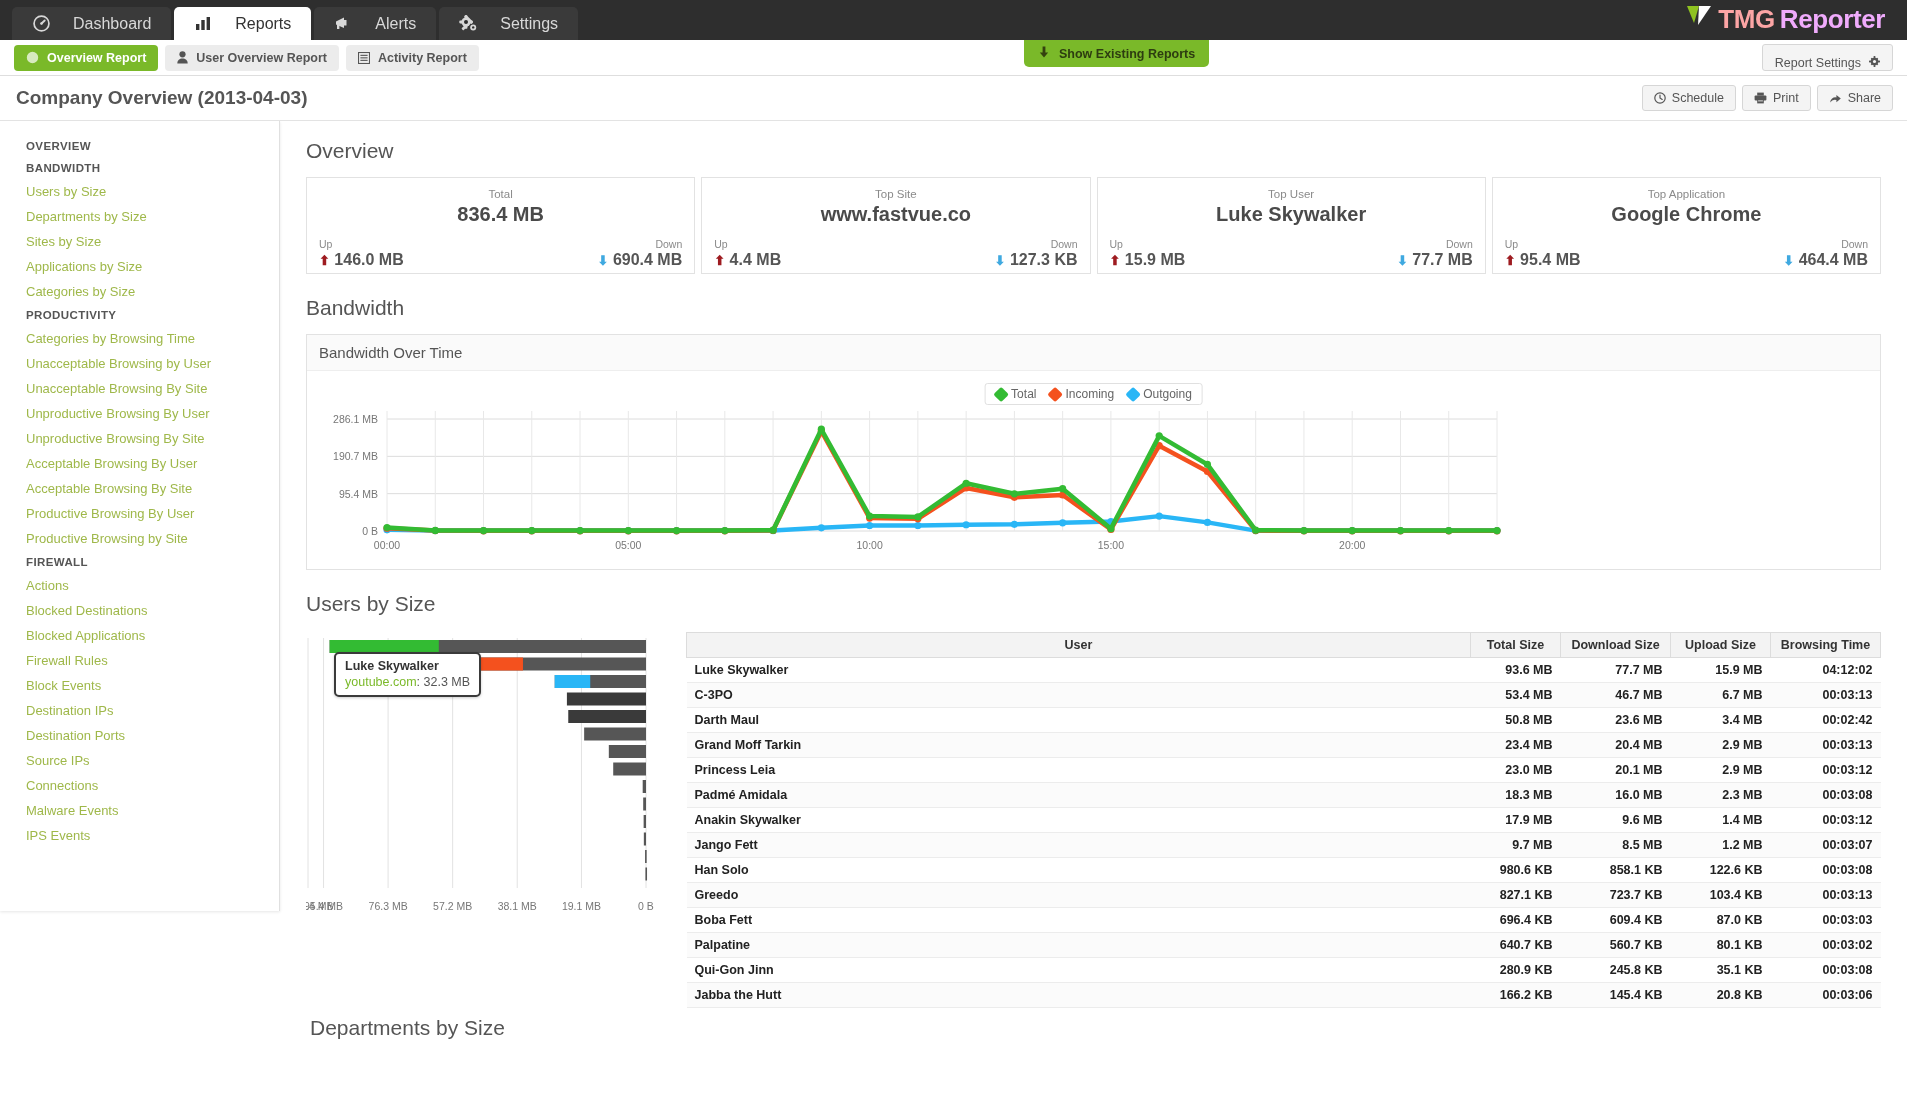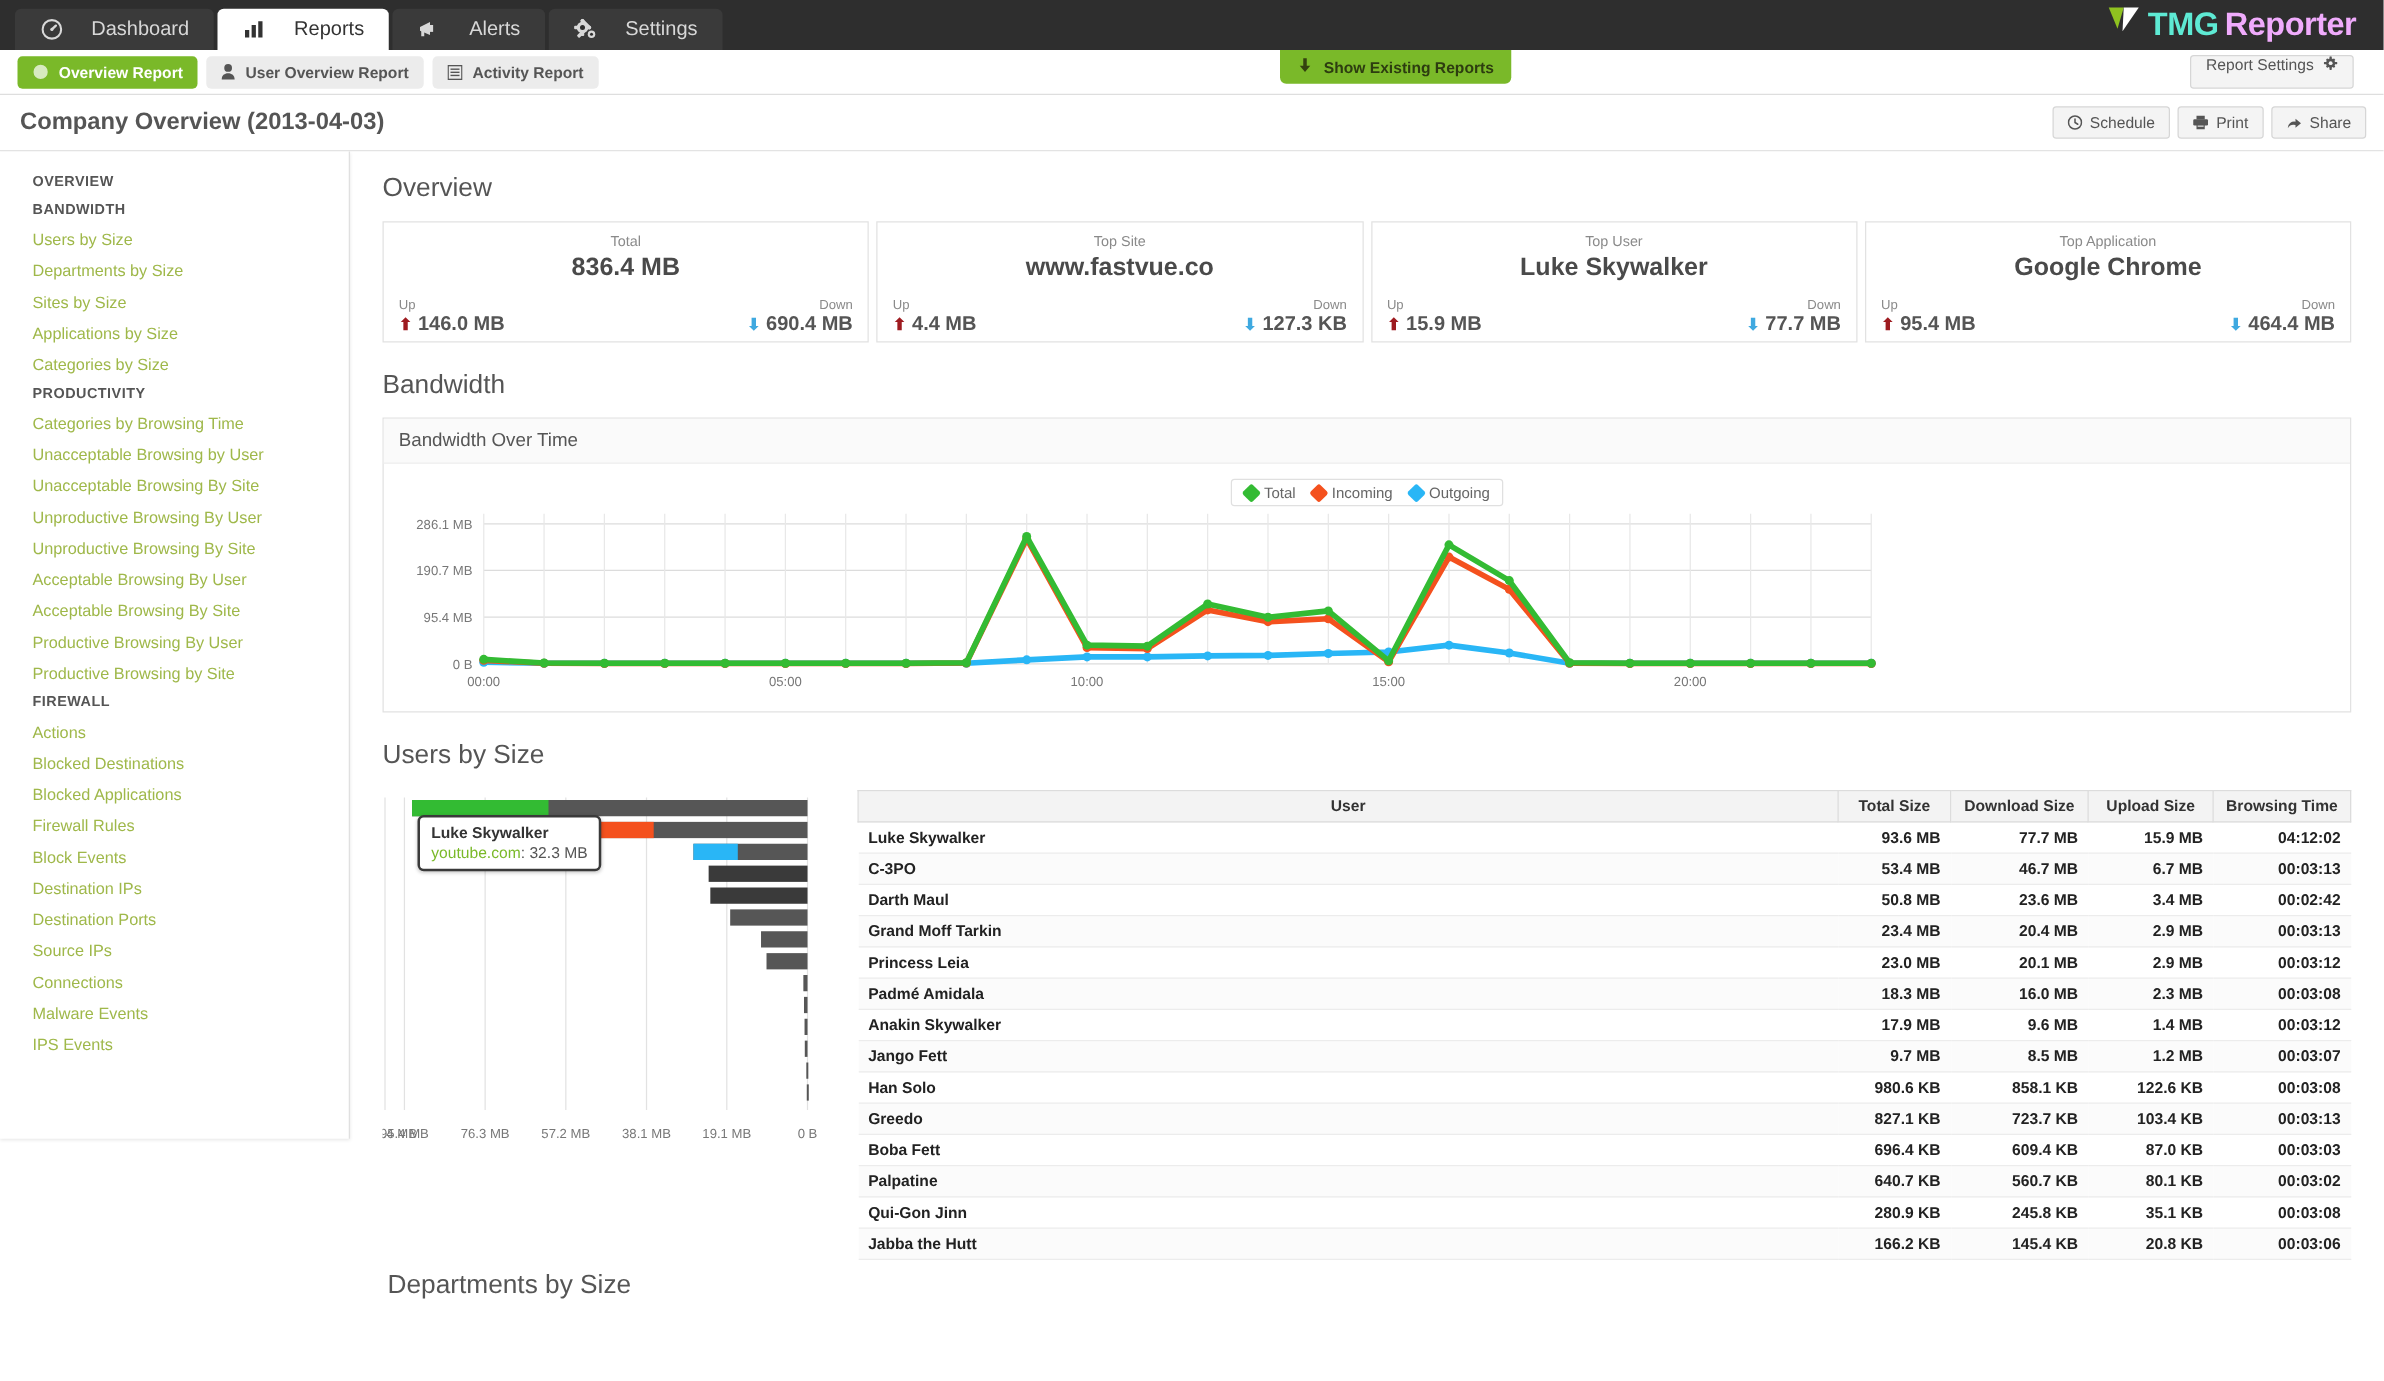--- a/index.html
+++ b/index.html
@@ -24,21 +24,21 @@
     background: #3a3a3a;
   }
   .nav-tab.active { background: #fff; color: #333; }
   .nav-tab .ic { display: inline-flex; width: 18px; height: 18px; align-items: center; justify-content: center; }
   .nav-tab svg { display:block; }
   .brand {
     position: absolute; right: 22px; top: 3px;
     display: flex; align-items: center; gap: 5px;
     font-size: 26px; font-weight: bold; letter-spacing: -0.4px;
   }
-  .brand .b-white { color: #5eead4; }
+  .brand .b-white { color: #fca5a5; }
   .brand .b-green { color: #f0abfc; }
 
   
   .reportbar {
     height: 36px; background: #fff; position: relative;
     display: flex; align-items: center; padding-left: 14px;
     border-bottom: 1px solid #dedede;
   }
   .rbtn {
     display: flex; align-items: center; gap: 8px;
@@ -50,22 +50,22 @@
   .rbtn svg { display:block; }
   .show-existing {
     position: absolute; left: 1024px; top: 0;
     display: flex; align-items: center; gap: 9px;
     background: #7ab929; color: #2d3d10;
     font-size: 12.5px; font-weight: bold;
     height: 27px; padding: 0 14px;
     border-radius: 0 0 5px 5px;
   }
   .report-settings {
-    position: absolute; right: 24px; top: 4px;
-    display: flex; align-items: flex-start; gap: 8px;
+    position: absolute; right: 14px; top: 4px;
+    display: flex; align-items: flex-end; gap: 8px;
     height: 27px; padding: 0 12px;
     font-size: 12.5px; color: #555;
     background: #f4f4f4; border: 1px solid #d6d6d6; border-radius: 3px;
   }
 
   
   .titlebar {
     height: 45px; position: relative;
     border-bottom: 1px solid #e3e3e3;
     display: flex; align-items: center; padding-left: 16px;

